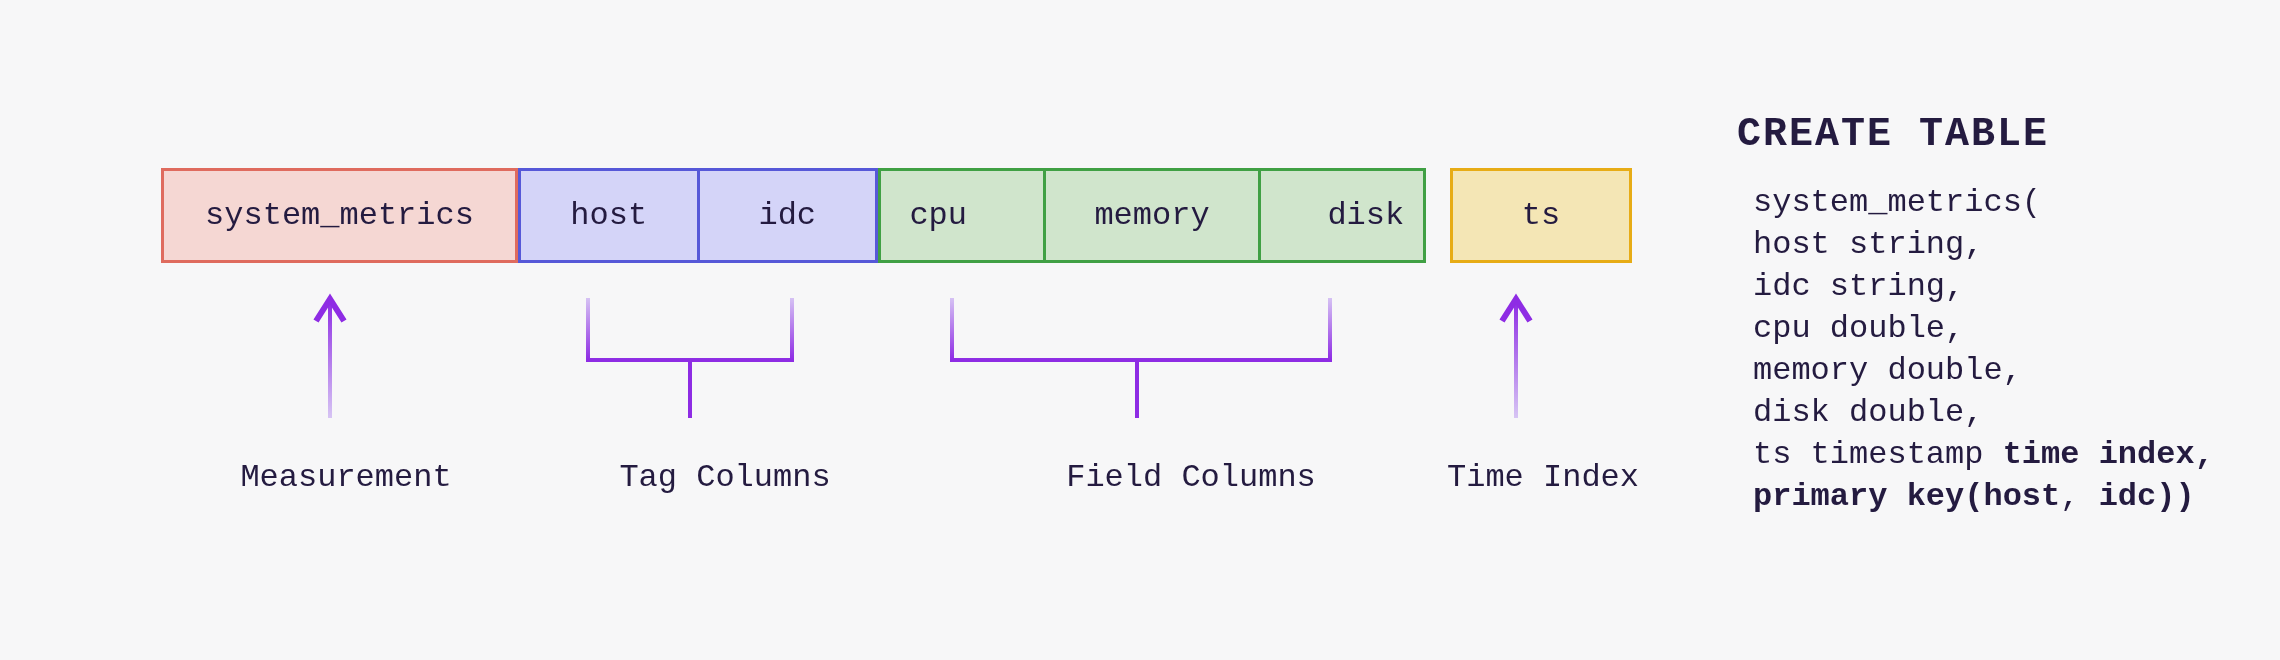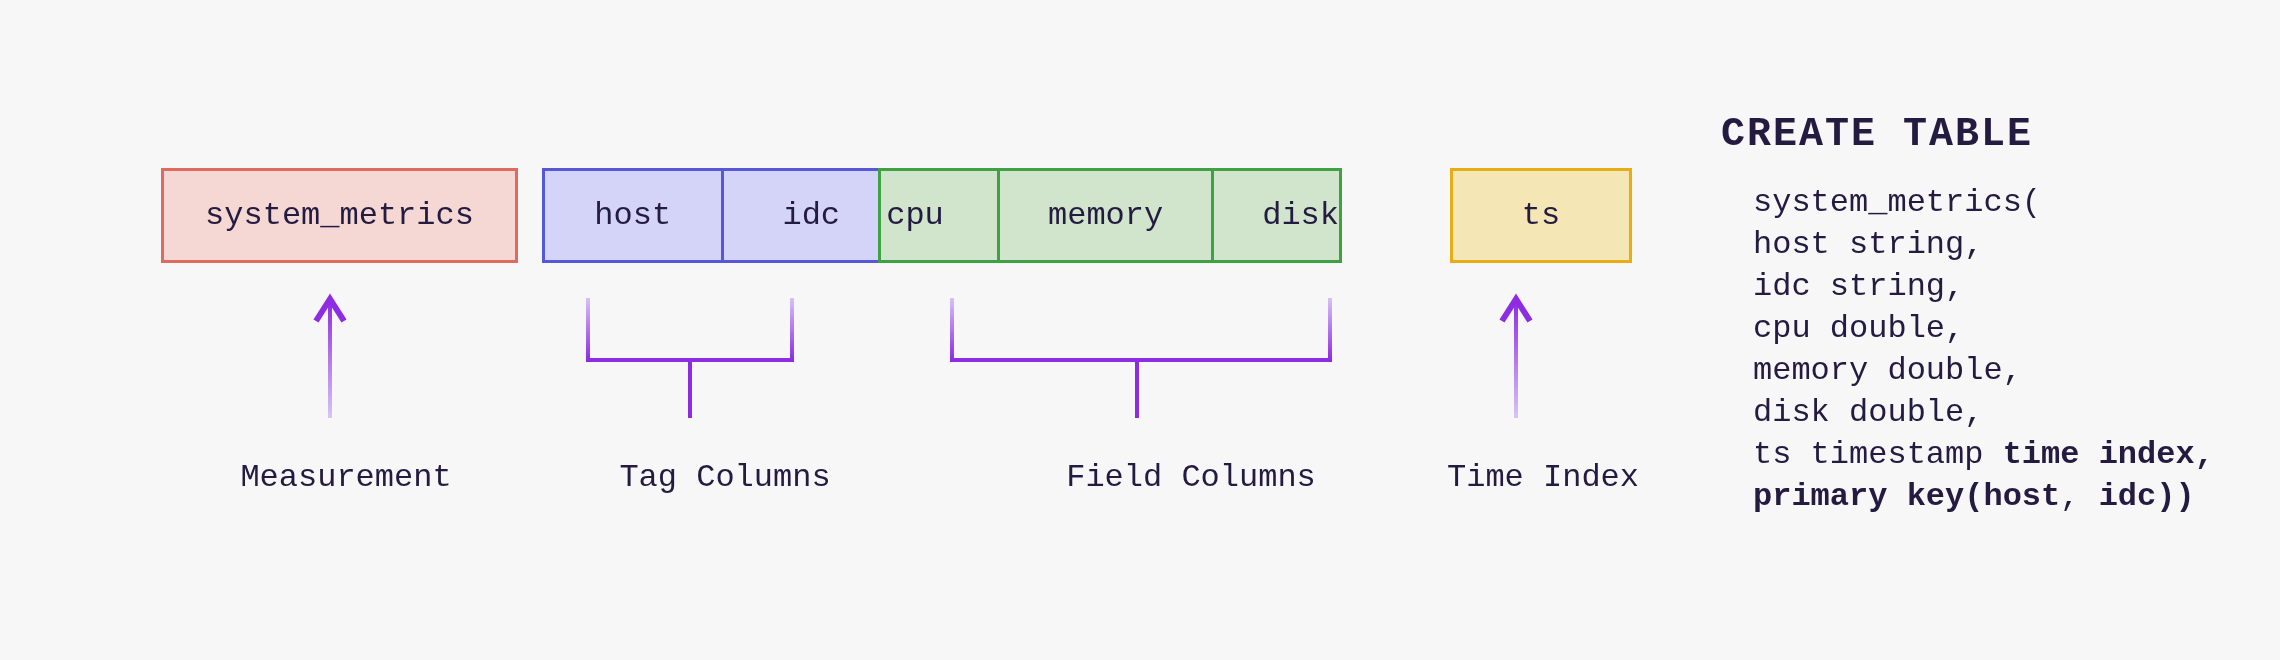--- a/index.html
+++ b/index.html
@@ -25,23 +25,23 @@
     flex:1;
     display:flex;
     align-items:center;
     justify-content:center;
     font-size:32px;
     color:var(--ink);
     white-space:nowrap;
   }
   .grp .sep{width:3px;flex:0 0 3px;}
   .grp.measurement{left:161px;width:357px;background:var(--measurement-fill);border-color:var(--measurement-border);}
-  .grp.tag{left:542px;width:360px;background:var(--tag-fill);border-color:var(--tag-border);}
+  .grp.tag{left:518px;width:360px;background:var(--tag-fill);border-color:var(--tag-border);}
   .grp.tag .sep{background:var(--tag-border);}
-  .grp.field{left:878px;width:464px;background:var(--field-fill);border-color:var(--field-border);gap:48px;}
+  .grp.field{left:878px;width:548px;background:var(--field-fill);border-color:var(--field-border);gap:48px;}
   .grp.field .sep{background:var(--field-border);}
   .grp.time{left:1426px;width:182px;background:var(--time-fill);border-color:var(--time-border);margin-left:24px;}
   
   svg.annot{position:absolute;left:0;top:0;pointer-events:none;}
   .stop-vivid{stop-color:var(--purple-vivid);}
   .stop-faint{stop-color:var(--purple-faint);}
   .head{stroke:var(--purple-vivid);stroke-width:6;fill:none;}
   .shaft{stroke:url(#arrowGrad);stroke-width:4;fill:none;}
   .bracket{stroke:url(#bracketGrad);stroke-width:4;fill:none;}
   .stem{stroke:var(--purple-vivid);stroke-width:4;fill:none;}
@@ -53,21 +53,21 @@
     font-size:32px;
     white-space:nowrap;
     color:var(--ink);
   }
   .annot-label.measurement{left:346px;}
   .annot-label.tag{left:725px;}
   .annot-label.field{left:1191px;}
   .annot-label.time{left:1543px;}
   
   .sql{position:absolute;left:1721px;top:112px;}
-  .sql-title{font-size:40px;font-weight:bold;letter-spacing:2px;line-height:46px;}
+  .sql-title{font-size:40px;font-weight:bold;letter-spacing:2px;line-height:46px;margin-left:16px;}
   .sql-body{margin-top:24px;margin-left:32px;}
   .sql-line{font-size:32px;line-height:42px;white-space:pre;}
   .seg[data-weight="bold"]{font-weight:bold;}
 </style>
 </head>
 <body>
 
 <div class="canvas">
 
   <div class="grp measurement">

